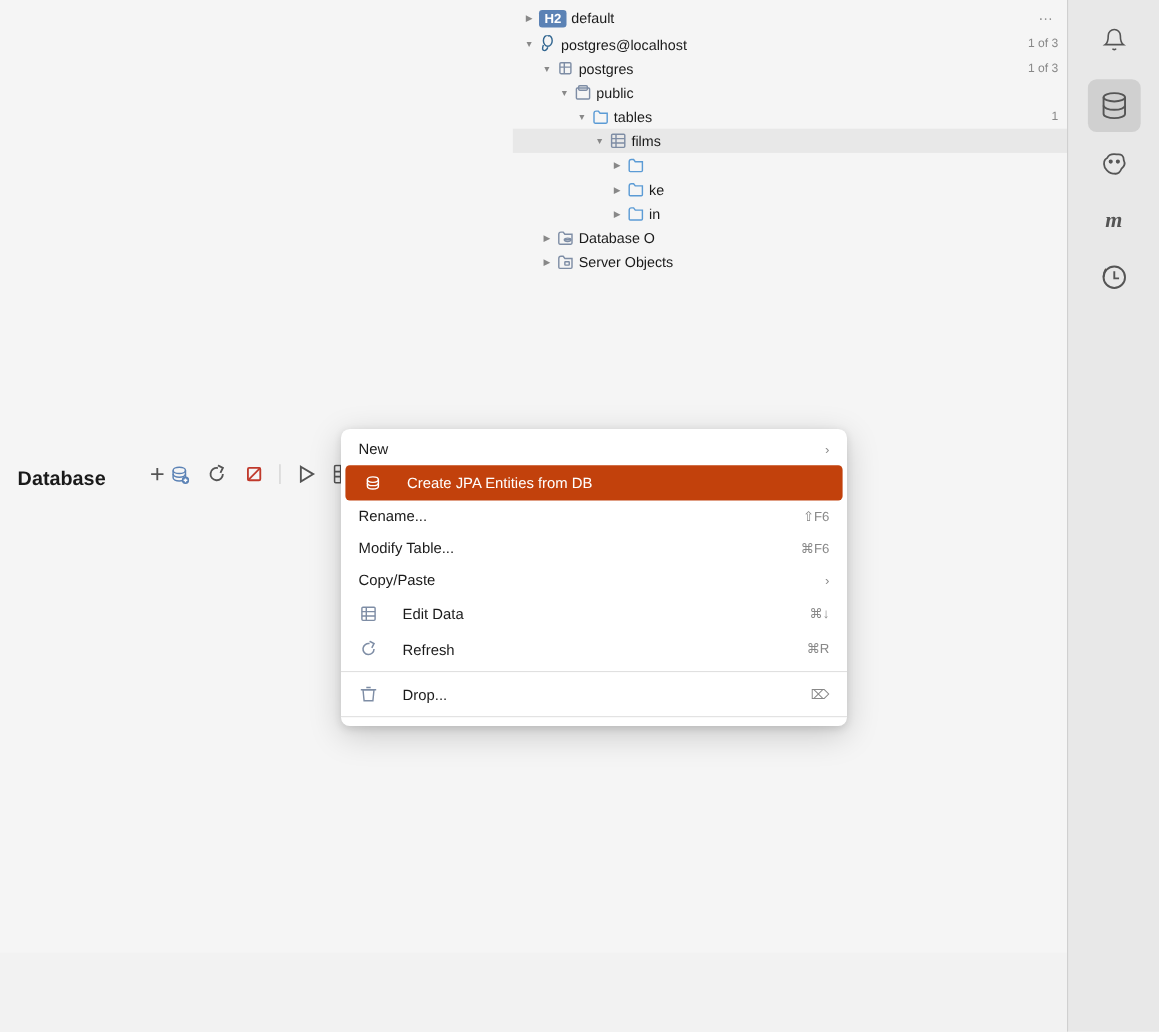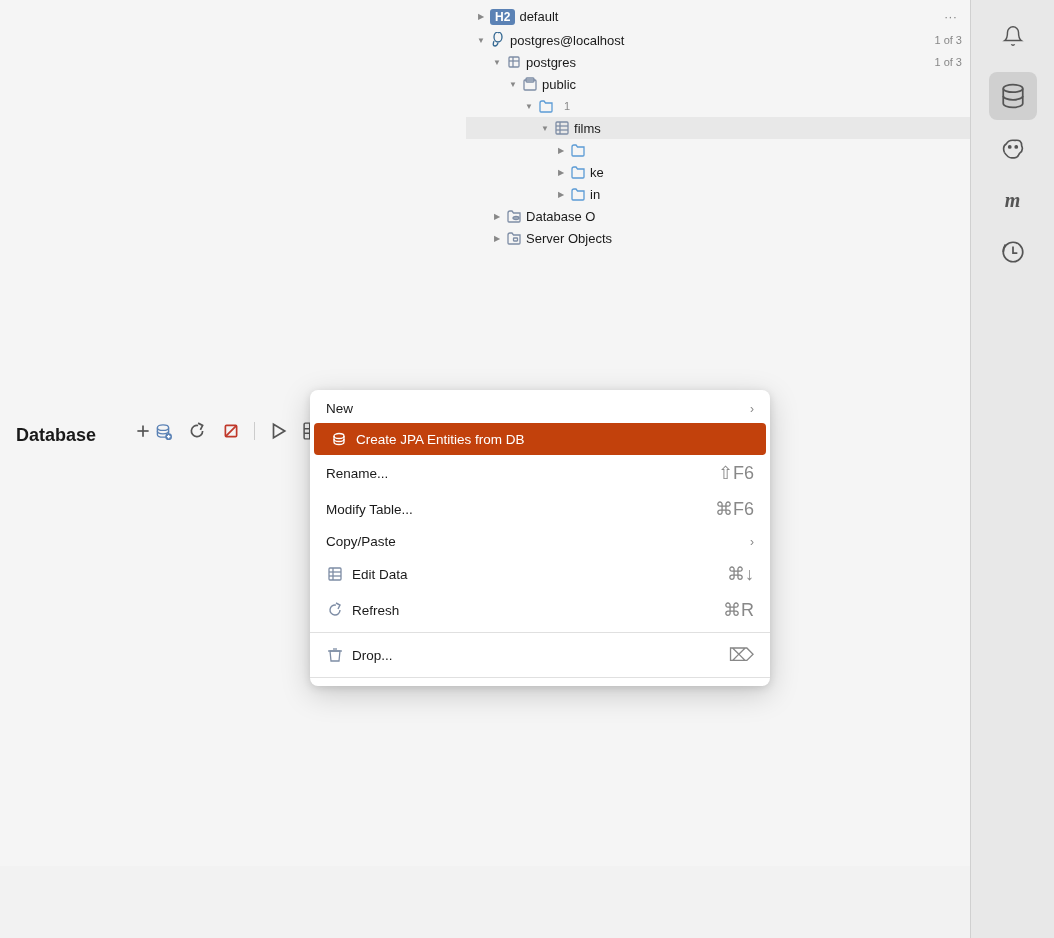--- a/index.html
+++ b/index.html
@@ -151,41 +151,41 @@
       padding: 4px 0;
       z-index: 200;
     }
     .menu-item {
       display: flex;
       align-items: center;
       padding: 7px 16px;
       cursor: pointer;
       font-size: 13.5px;
       color: #1a1a1a;
-      gap: 8px;
+      gap: 22px;
     }
     .menu-item.highlighted {
       background: #c2410c;
       color: white;
       border-radius: 4px;
       margin: 0 4px;
     }
     .menu-item-icon {
       width: 18px;
       height: 18px;
       display: flex;
       align-items: center;
       justify-content: center;
       flex-shrink: 0;
       color: #5b7fa8;
     }
     .menu-item.highlighted .menu-item-icon { color: white; }
     .menu-item-label { flex: 1; }
     .shortcut {
-      font-size: 18px;
+      font-size: 12px;
       color: #888;
       margin-left: auto;
     }
     .menu-arrow { color: #888; font-size: 12px; }
     .menu-separator {
       height: 1px;
       background: #e0e0e0;
       margin: 4px 0;
     }
 
@@ -356,20 +356,21 @@
       <span class="node-label">public</span>
     </div>
 
     <div class="tree-item tree-indent-3">
       <span class="chevron chevron-down"></span>
       <span class="node-icon icon-folder">
         <svg viewBox="0 0 16 16" width="16" height="16" fill="none" stroke="#5b9bd5" stroke-width="1.3">
           <path d="M2 5 Q2 3 4 3 L6 3 L7.5 5 L14 5 Q14 5 14 6 L14 13 Q14 14 13 14 L3 14 Q2 14 2 13 Z"></path>
         </svg>
       </span>
+      <span class="node-label">tables</span>
       <span class="count-badge">1</span>
     </div>
 
     <div class="tree-item tree-indent-4 selected">
       <span class="chevron chevron-down"></span>
       <span class="node-icon">
         <svg viewBox="0 0 16 16" width="16" height="16" fill="none" stroke="#7e8da5" stroke-width="1.3">
           <rect x="2" y="2" width="12" height="12" rx="1"></rect>
           <line x1="2" y1="6" x2="14" y2="6"></line>
             <line x1="2" y1="10" x2="14" y2="10"></line>

